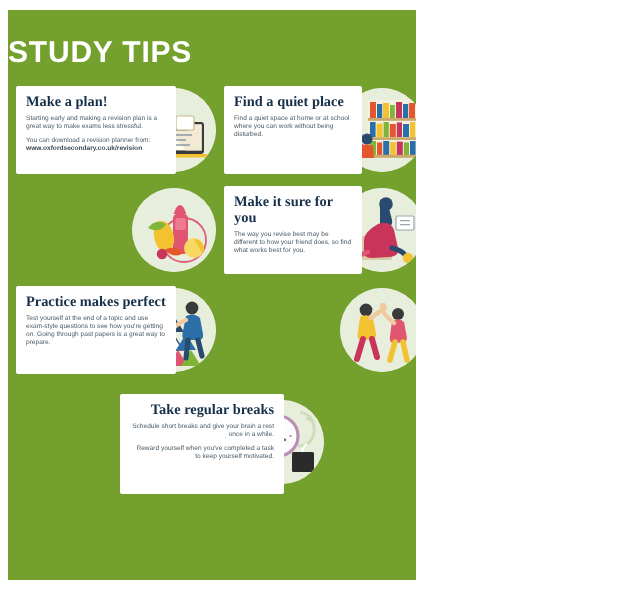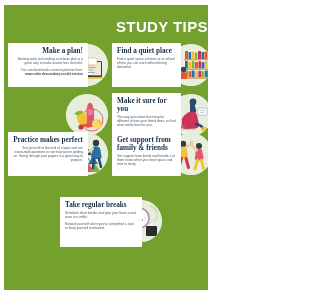--- a/index.html
+++ b/index.html
@@ -27,21 +27,21 @@
     background: #74a02e;
     overflow: hidden;
   }
 
   
   .poster-title {
     position: absolute;
     top: 13px;
     left: 0;
     width: 100%;
-    text-align: right;
+    text-align: left;
     color: #ffffff;
     font-family: "Liberation Sans", sans-serif;
     font-weight: bold;
     font-size: 15px;
     letter-spacing: 0.4px;
   }
 
   
   .card {
     position: absolute;
@@ -86,40 +86,41 @@
     width: 42px;
     height: 42px;
     border-radius: 50%;
     background: #e8eedc;
     overflow: hidden;
   }
   .bubble svg { display: block; width: 100%; height: 100%; }
 
   
   .card-left  { left: 4px;  width: 100px; }
-  .card-left  .card-box { left: 0; width: 80px; text-align: right; }
+  .card-left  .card-box { left: 0; width: 80px; }
   .card-left  .bubble   { left: 58px; }
 
   
   .card-right { left: 108px; width: 100px; }
   .card-right .card-box { left: 0; width: 69px; }
   .card-right .bubble   { left: 58px; }
 
   
   .row1 { top: 38px; }
   .row2 { top: 88px; }
-  .row3 { top: 127px; }
+  .row3 { top: 138px; }
 
   
   .card-bottom {
     position: absolute;
     top: 192px;
     left: 56px;
     width: 104px;
     height: 66px;
+    text-align: right;
   }
   .card-bottom .card-box {
     left: 0;
     width: 82px;
     height: 50px;
   }
   .card-bottom .bubble {
     left: 60px;
     top: 3px;
   }
@@ -284,24 +285,20 @@
           <path d="M11.5 25.5 l-3 10" stroke="#c9345a" stroke-width="3" stroke-linecap="round"></path>
           <path d="M16 25.5 l2.5 9" stroke="#c9345a" stroke-width="3" stroke-linecap="round"></path>
           <circle cx="29" cy="13" r="3" fill="#3a3a3a"></circle>
           <path d="M26 16.5 q3.5 -2 6 0.5 l1.4 7.5 q0.4 2.5 -2 2.7 l-4.6 0.2 q-2 0 -1.9 -2.5 z" fill="#e0556f"></path>
           <path d="M27 17.5 q-3.5 -3 -5.5 -5.5" stroke="#f0c9a0" stroke-width="2.2" fill="none" stroke-linecap="round"></path>
           <path d="M27.5 27 l-2.5 9" stroke="#f2c230" stroke-width="2.8" stroke-linecap="round"></path>
           <path d="M31.5 27 l2 9" stroke="#f2c230" stroke-width="2.8" stroke-linecap="round"></path>
           <circle cx="21.5" cy="9" r="1.6" fill="#f0c9a0"></circle>
         </svg>
       </div>
-      <div class="card-box">
-        <div class="card-heading">Get support from family &amp; friends</div>
-        <div class="card-body">Get support from family and friends. Let them know when you need space and time to study.</div>
-      </div>
     </div>
 
     <div class="card-bottom">
       <div class="bubble">
         <svg viewBox="0 0 42 42">
           <circle cx="21" cy="21" r="21" fill="#e8eedc"></circle>
           <path d="M30 6 q8 2 7 10 q-1 7 -8 7" stroke="#cfdcbb" stroke-width="1.4" fill="none"></path>
           <path d="M33 9 q4 1 4 5" stroke="#cfdcbb" stroke-width="1.2" fill="none"></path>
           <circle cx="19" cy="18" r="10" fill="#ffffff" stroke="#b98fb5" stroke-width="1.6"></circle>
           <circle cx="19" cy="18" r="8" fill="#fdfbfd"></circle>

